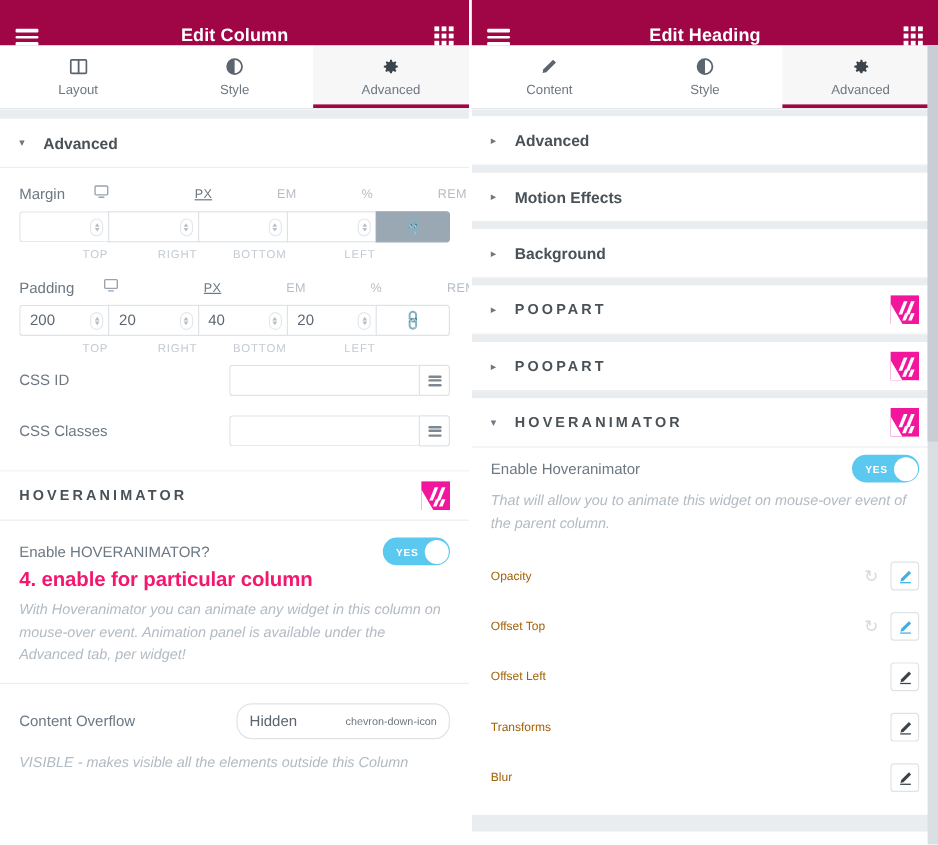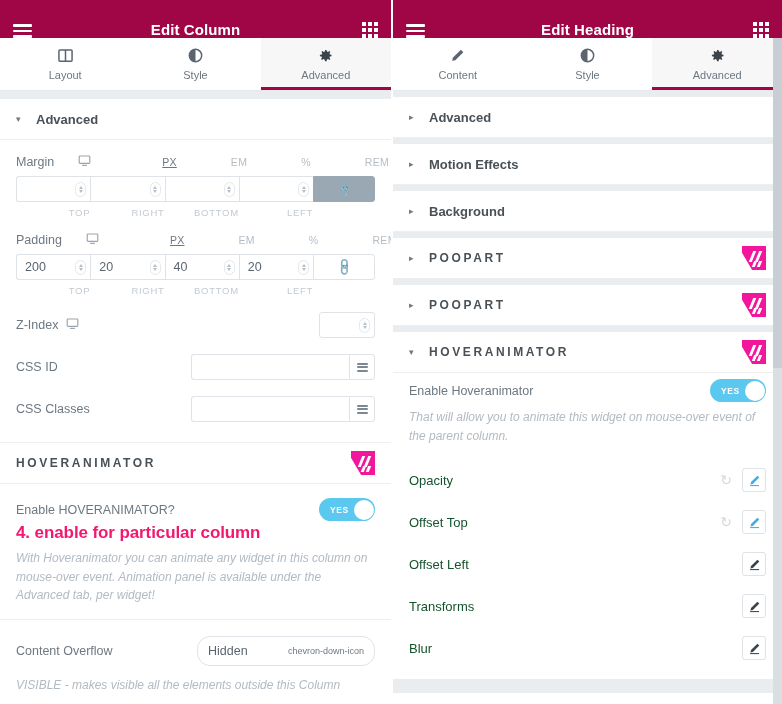--- a/index.html
+++ b/index.html
@@ -235,21 +235,21 @@
   }
   .selbox .car { margin-left:auto; color:#6d7882; font-size:9px; }
 
   
   .prop-row {
     display:flex; align-items:center;
     height:42px;
     padding: 0 16px;
     gap:10px;
   }
-  .prop-row .pname { font-size:13px; color:#14532d; }
+  .prop-row .pname { font-size:10px; color:#a16207; }
   .reset { margin-left:auto; color:#d3d9de; font-size:14px; }
   .penbtn {
     width:24px; height:24px;
     border:1px solid #dfe3e7; border-radius:3px;
     background:#ffffff;
     display:flex; align-items:center; justify-content:center;
     flex:0 0 auto;
   }
   .penbtn.ml { margin-left:auto; }
   .pen { font-size:12px; }
@@ -433,37 +433,20 @@
           </div>
       </div>
       <div class="dimlabels">
         <span>TOP</span>
         <span>RIGHT</span>
         <span>BOTTOM</span>
         <span>LEFT</span>
         <span class="blank"></span>
       </div>
 
-      <div class="field-row" style="margin-top:8px;">
-        <span class="lbl">
-          <span>Z-Index</span>
-          <span class="mon">
-            <svg width="13" height="13" viewBox="0 0 16 16">
-                <rect x="1.5" y="2.5" width="13" height="9" rx="1" fill="none" stroke="#9aa3ad" stroke-width="1.4"></rect>
-                <line x1="5" y1="14" x2="11" y2="14" stroke="#9aa3ad" stroke-width="1.4"></line>
-              </svg>
-          </span>
-        </span>
-        <span class="zbox">
-          <span class="spin">
-              <i class="up"></i>
-              <i class="dn"></i>
-            </span>
-        </span>
-      </div>
 
       <div class="field-row">
         <span class="lbl">CSS ID</span>
         <span class="inputwrap">
           <span class="tinput"></span>
           <span class="dbbtn">
               <i></i>
               <i></i>
               <i></i>
             </span>

